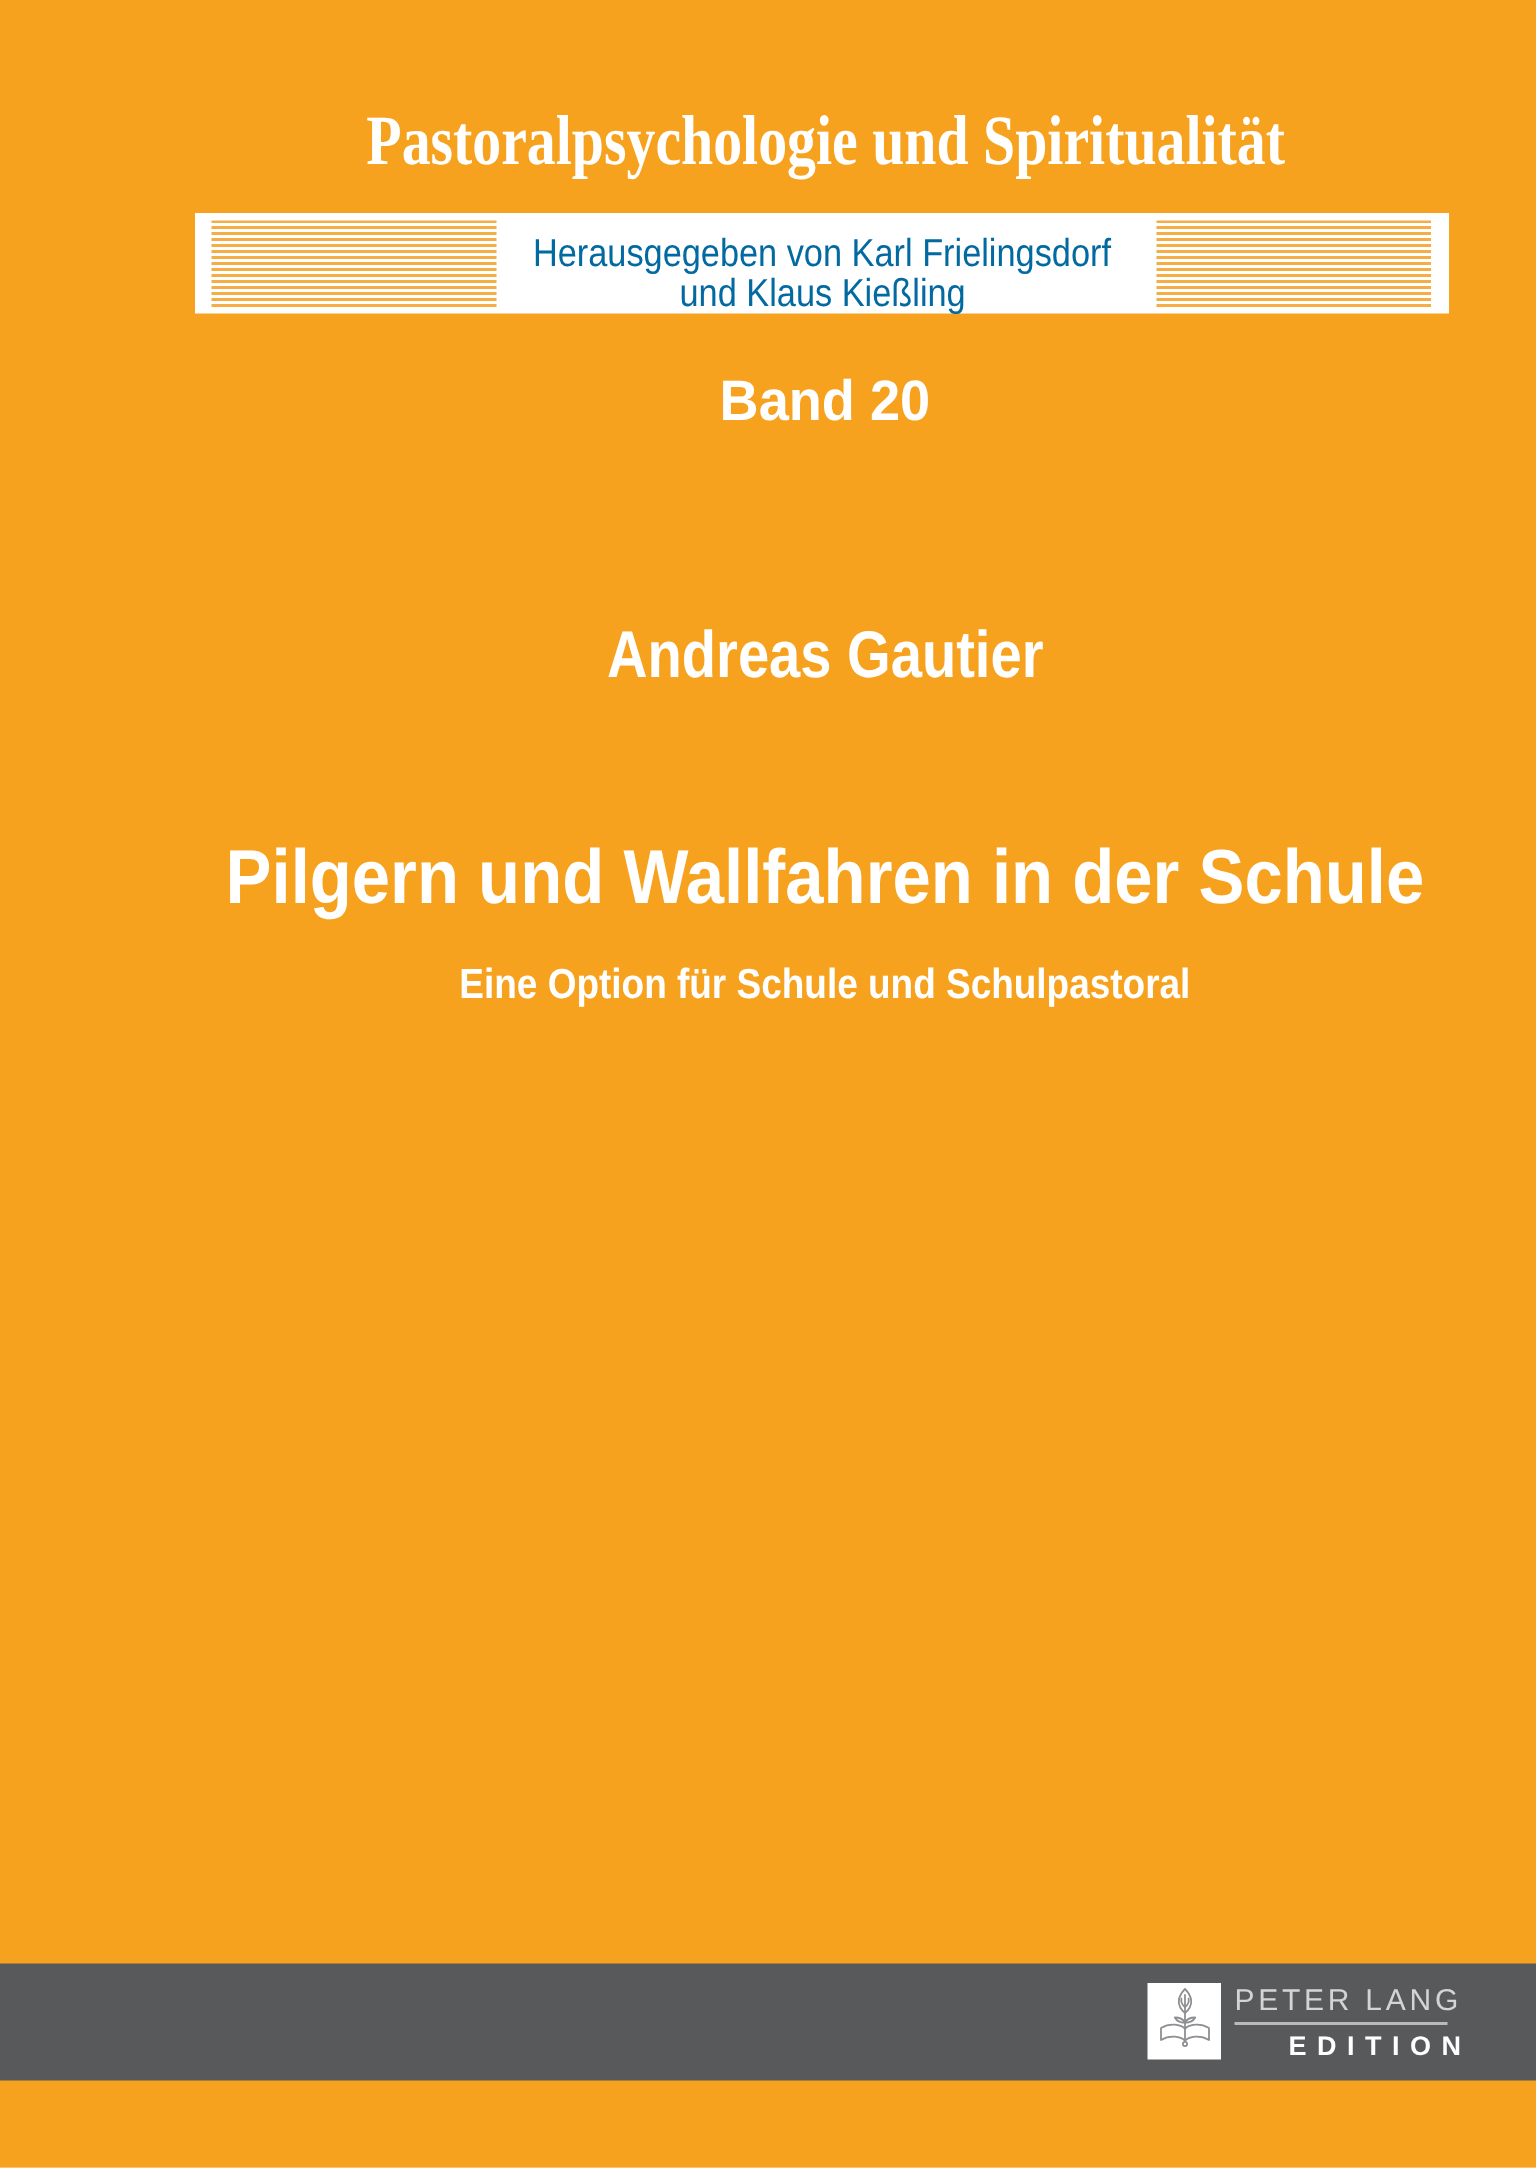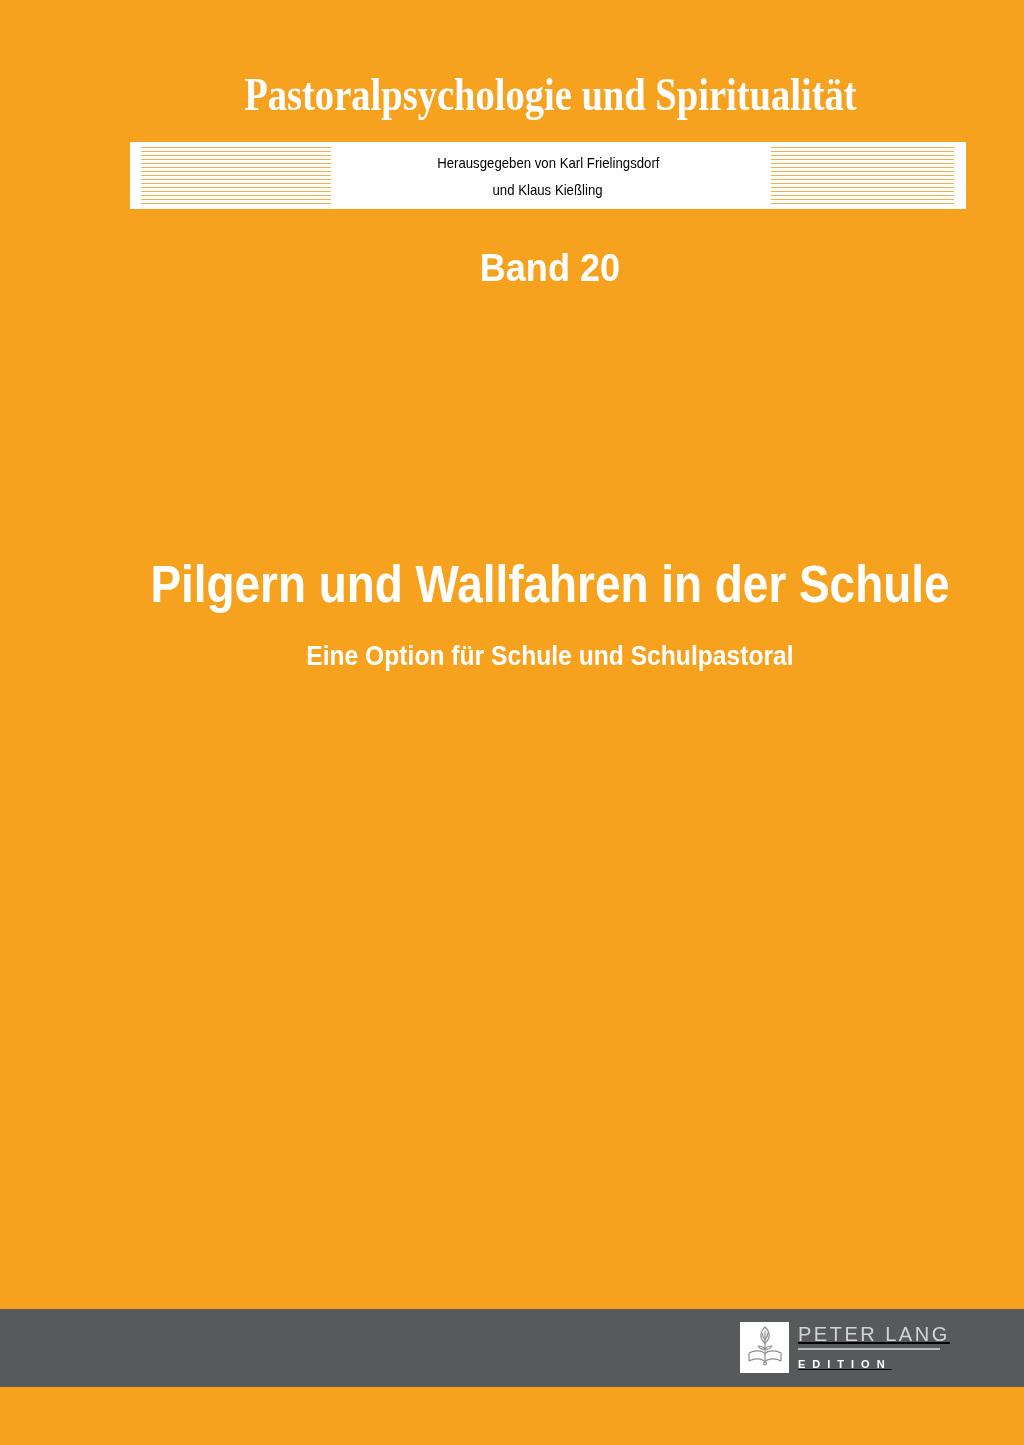--- a/index.html
+++ b/index.html
@@ -29,22 +29,22 @@
   }
   .stripes {
     position:absolute; top:5px; bottom:4px;
     background:repeating-linear-gradient(to bottom,
       #F5AD45 0px, #F5AD45 1.4px, #FFFFFF 1.4px, #FFFFFF 4px);
   }
   .stripes.left  { left:11px;  width:190px; }
   .stripes.right { right:12px; width:183px; }
   .editors {
     position:absolute; left:0; top:0; right:0; bottom:0;
-    display:flex; flex-direction:column; justify-content:center; align-items:center;
-    color:#000000; font-size:15px; line-height:27px;
+    display:flex; flex-direction:column; justify-content:flex-end; align-items:center;
+    color:#0369a1; font-size:26px; line-height:27px;
   }
   .editors .fit { transform:scaleX(0.88); }
 
   .band-label   { top:246px; font-size:38px; line-height:44px; }
   .band-label .fit { transform:scaleX(0.95); }
 
   .author-name  { top:412px; font-size:44px; line-height:50px; }
   .author-name .fit { transform:scaleX(0.85); }
 
   .book-title   { top:556px; font-size:51px; line-height:58px; }
@@ -52,39 +52,39 @@
 
   .book-subtitle{ top:640px; font-size:28px; line-height:32px; }
   .book-subtitle .fit { transform:scaleX(0.88); }
 
   
   .footer-bar {
     position:absolute; left:0; top:1309px; width:1024px; height:78px;
     background:#58595B;
   }
   .publisher-logo {
-    position:absolute; left:740px; top:13px;
-    display:flex; align-items:flex-end;text-decoration:underline;
+    position:absolute; left:765px; top:13px;
+    display:flex; align-items:flex-end;
   }
   .logo-box {
     width:49px; height:51px; background:#FFFFFF;
     display:flex; align-items:center; justify-content:center;
   }
   .logo-text {
     margin-left:9px; width:142px; padding-top:2px;
     display:flex; flex-direction:column;
   }
   .publisher-name {
     color:#D3D4D5; font-size:20px; line-height:20px; letter-spacing:2.5px;
     white-space:nowrap;
   }
   .logo-divider { height:2px; background:#B9BABC; margin:4px 0 5px 0; }
   .edition-label {
-    color:#FFFFFF; font-weight:bold; font-size:11px; line-height:18px;
-    letter-spacing:7px; white-space:nowrap;
+    color:#FFFFFF; font-weight:bold; font-size:18px; line-height:18px;
+    letter-spacing:7px; white-space:nowrap;margin-left:36px;
   }
 </style>
 </head>
 <body>
 
 <div class="cover">
 
   <div class="centered-line series-title">
     <span class="fit">Pastoralpsychologie und Spiritualität</span>
   </div>
@@ -95,20 +95,23 @@
     <div class="editors">
       <span class="fit">Herausgegeben von Karl Frielingsdorf</span>
       <span class="fit">und Klaus Kießling</span>
     </div>
   </div>
 
   <div class="centered-line band-label">
     <span class="fit">Band 20</span>
   </div>
 
+  <div class="centered-line author-name">
+    <span class="fit">Andreas Gautier</span>
+  </div>
 
   <div class="centered-line book-subtitle">
     <span class="fit">Eine Option für Schule und Schulpastoral</span>
   </div>
 
   <div class="centered-line book-title">
     <span class="fit">Pilgern und Wallfahren in der Schule</span>
   </div>
 
   <div class="footer-bar">

